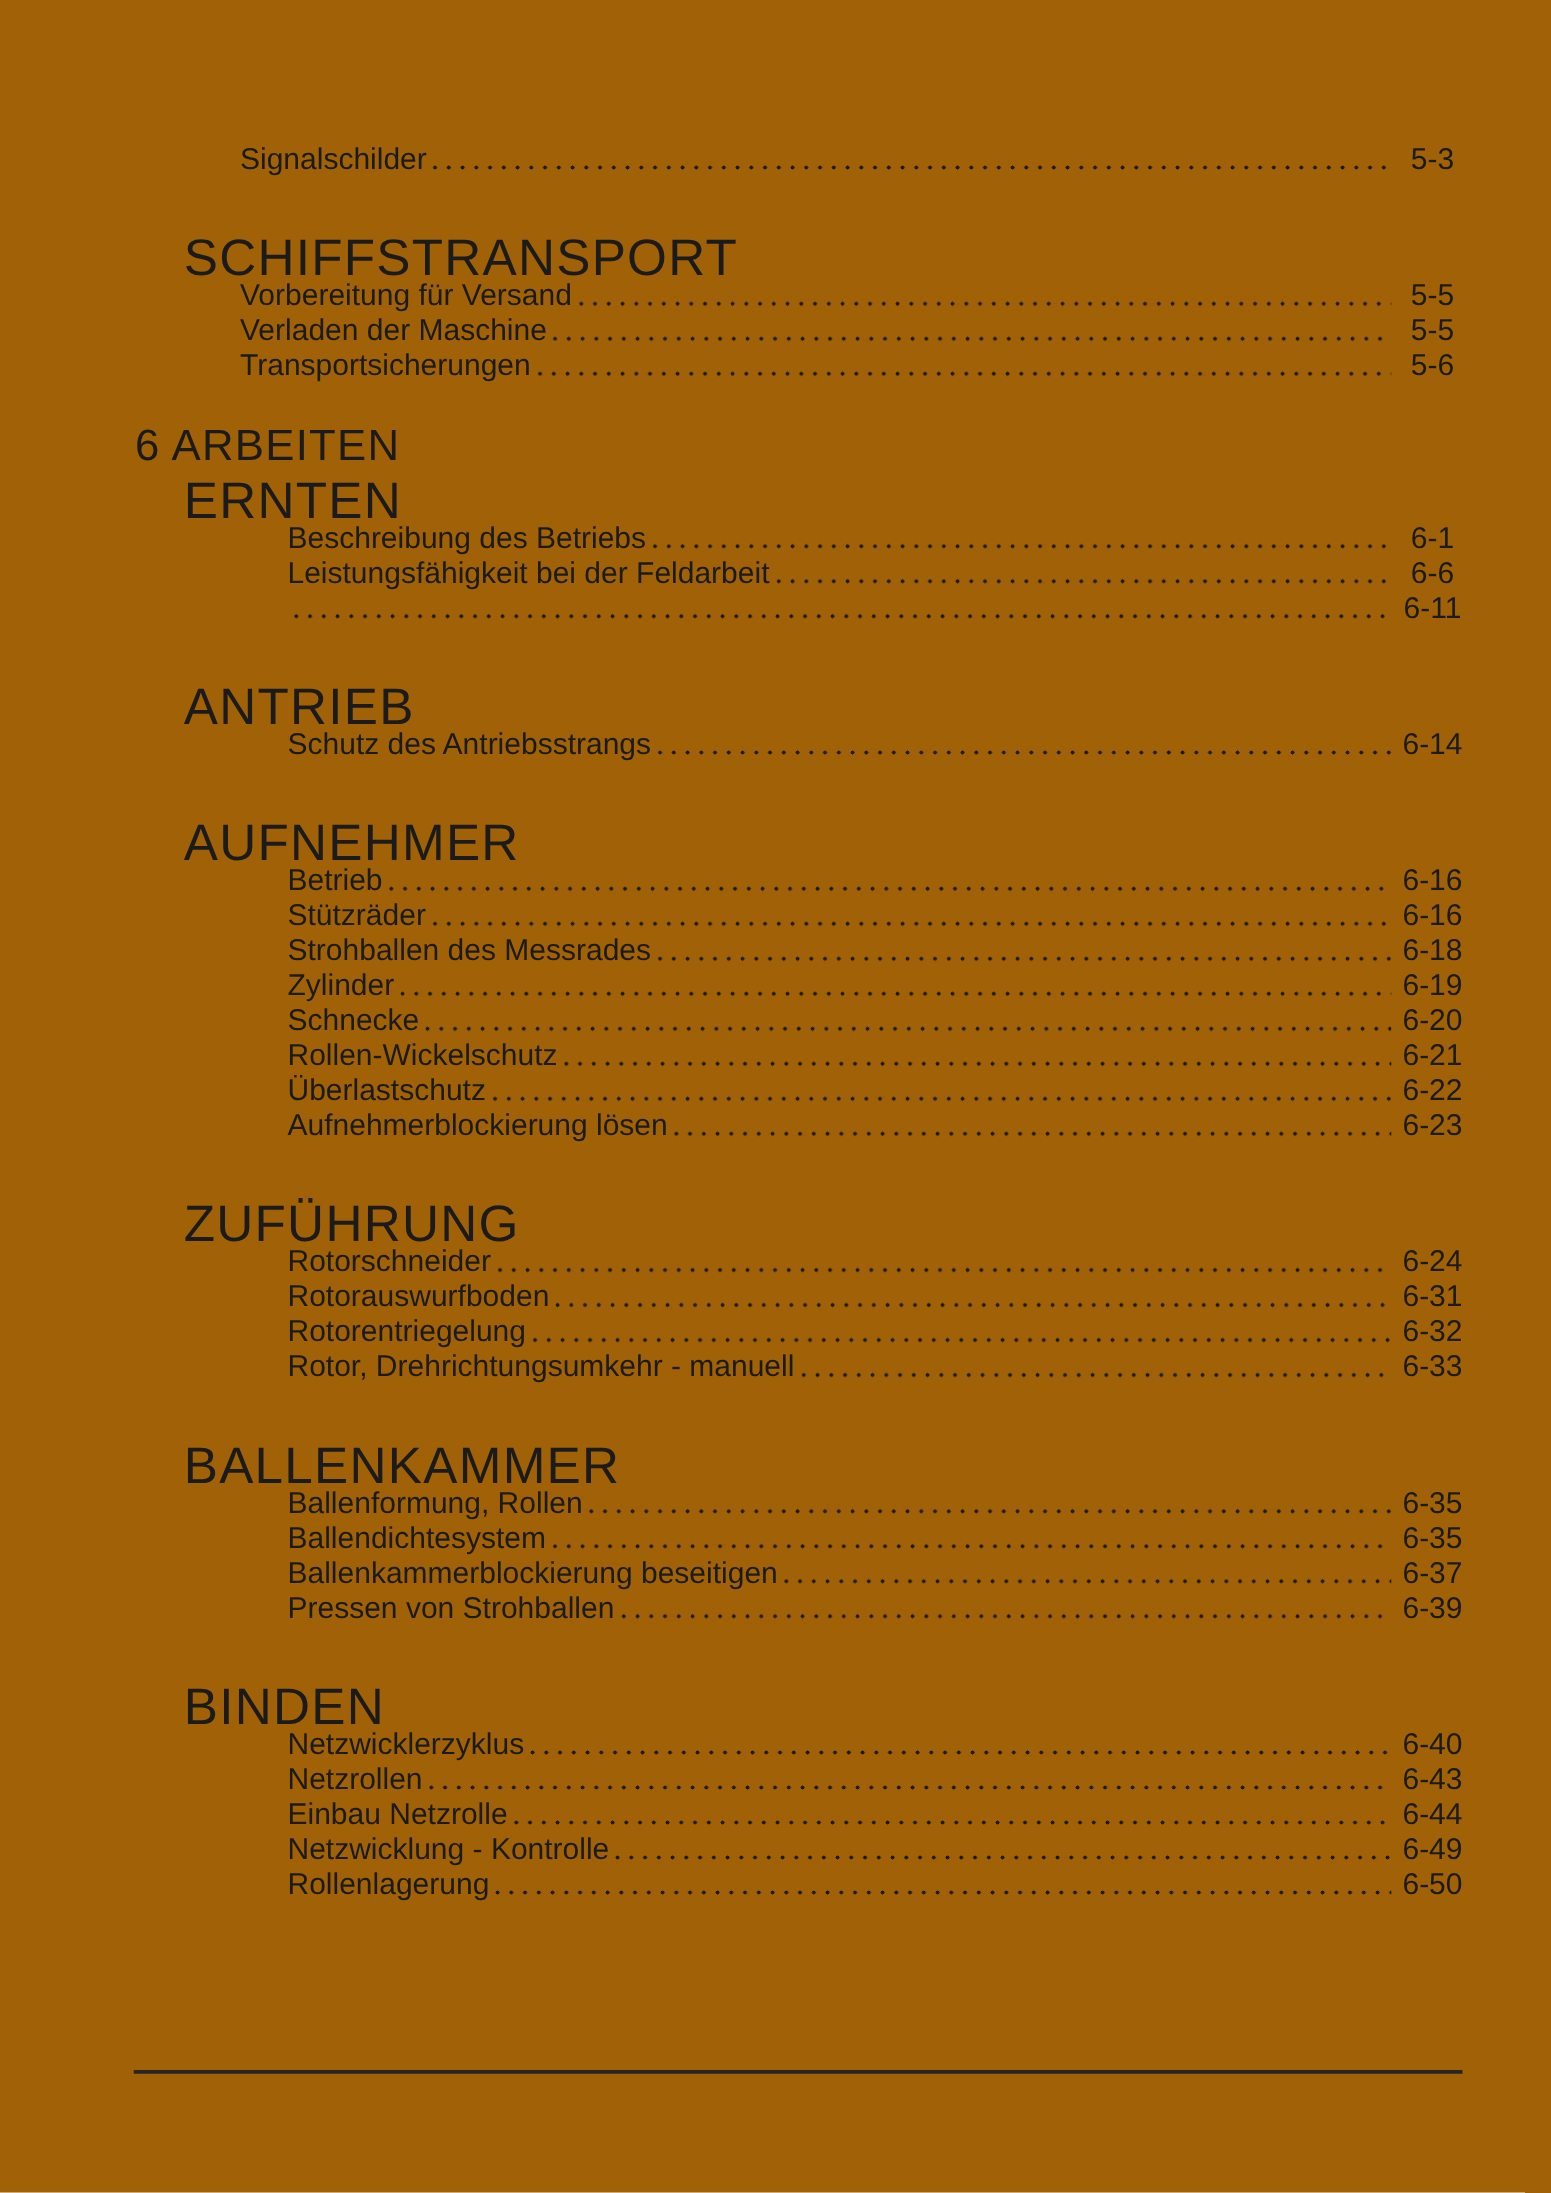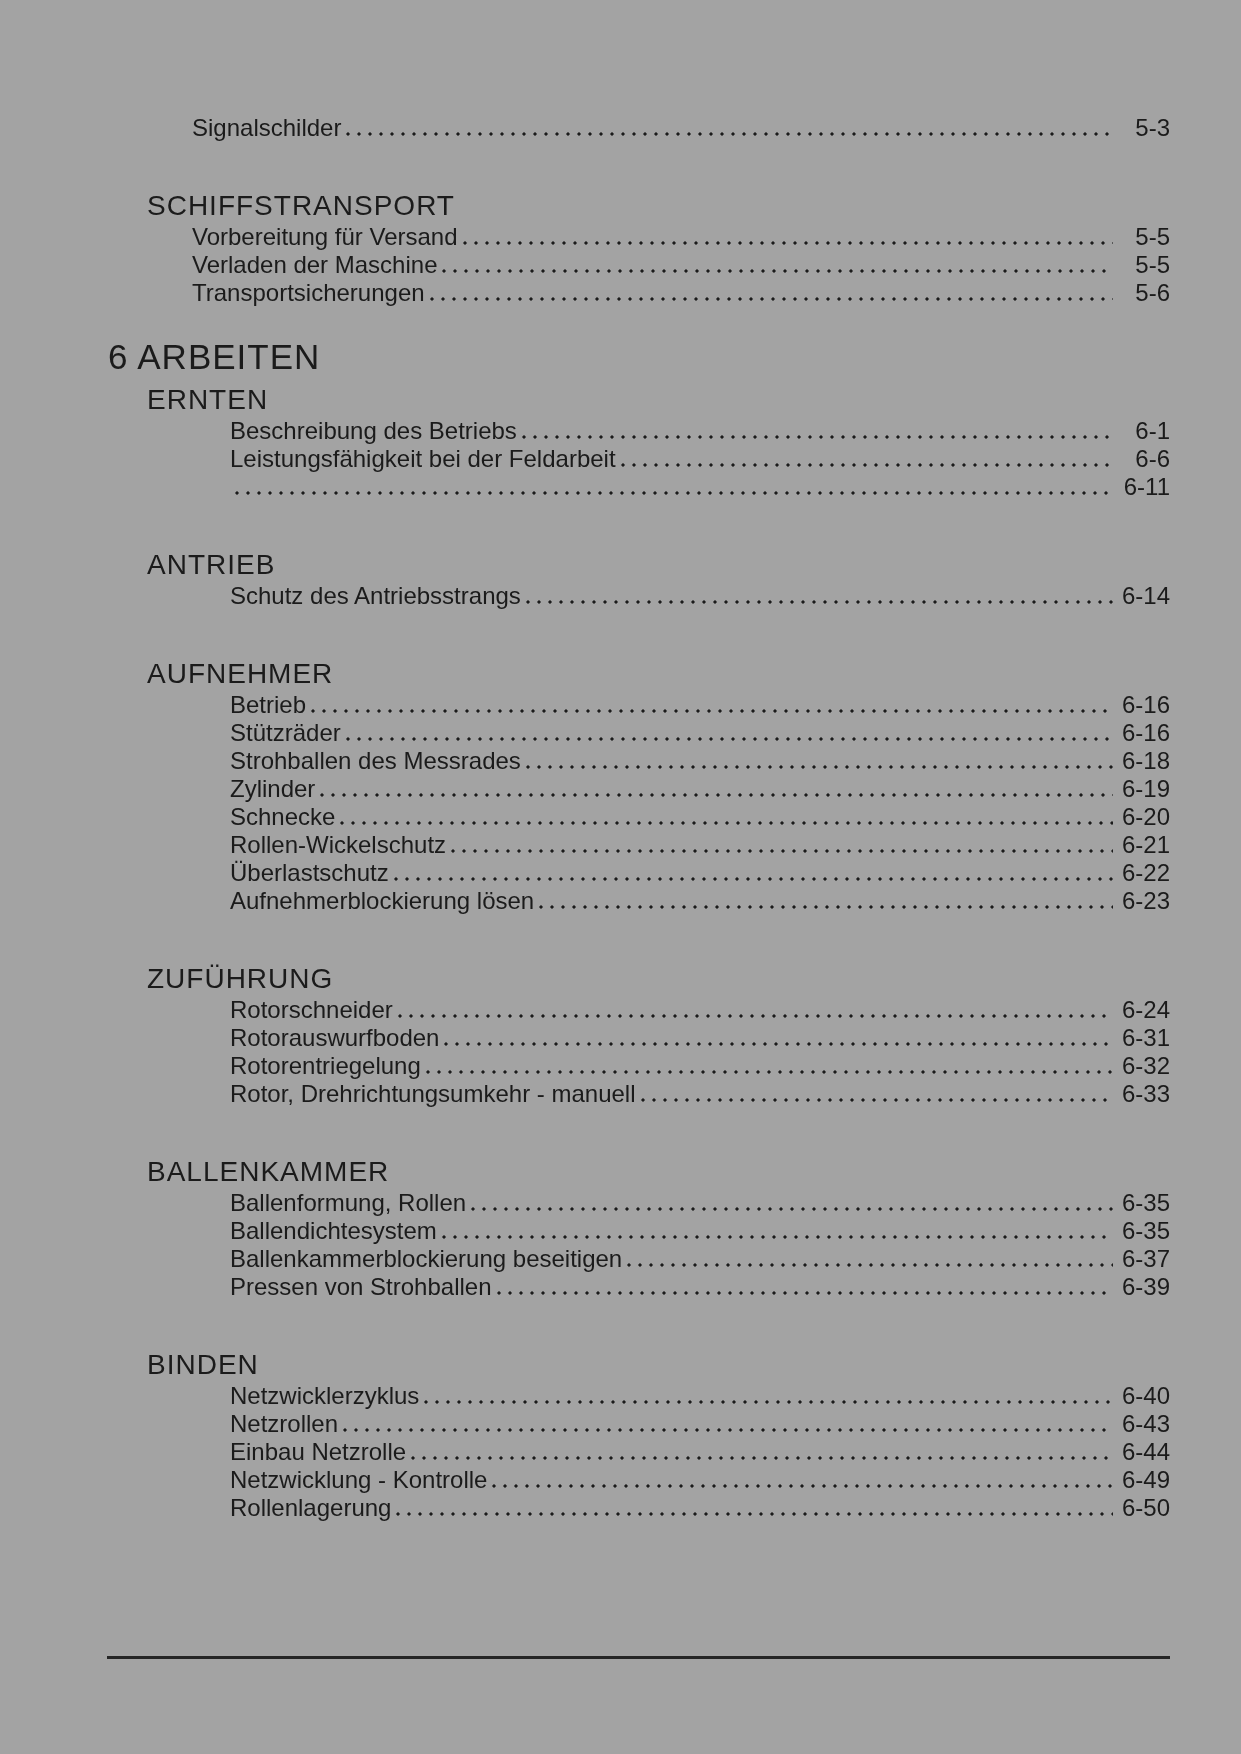--- a/index.html
+++ b/index.html
@@ -1,21 +1,21 @@
 <!DOCTYPE html>
 <html><head>
 <meta charset="utf-8">
 <style>
   html, body { margin: 0; padding: 0; background: #e8e8e8; }
   .page {
     position: relative;
     width: 1241px;
     height: 1754px;
     margin: 0 auto;
-    background: #a3a3a3;
+    background: #a16207;
     overflow: hidden;
     font-family: "Liberation Sans", sans-serif;
     color: #1b1b1b;
   }
   .content {
     position: absolute;
     left: 108px;
     top: 114px;
     width: 1062px;
   }
@@ -23,21 +23,21 @@
     margin-top: 32px;
     font-size: 35px;
     line-height: 36px;
     letter-spacing: 1px;
     white-space: nowrap;
   }
   .section { margin-top: 47px; }
   .chapter + .section { margin-top: 8px; }
   .section-title {
     margin-left: 39px;
-    font-size: 28px;
+    font-size: 41px;
     line-height: 34px;
     letter-spacing: 1px;
     white-space: nowrap;
   }
   .entry {
     display: flex;
     align-items: stretch;
     font-size: 24px;
     line-height: 28px;
   }
@@ -55,21 +55,21 @@
     left: 5px;
     right: 9px;
     bottom: 6px;
     height: 4px;
     background-image: radial-gradient(circle at 2px 2px, #1b1b1b 1.4px, transparent 1.8px);
     background-size: 11px 4px;
     background-repeat: repeat-x;
   }
   .pagenum {
     white-space: nowrap;
-    text-align: right;
+    text-align: center;
     min-width: 48px;
   }
   .footer-rule {
     position: absolute;
     left: 107px;
     top: 1656px;
     width: 1063px;
     height: 3px;
     background: #262626;
   }

